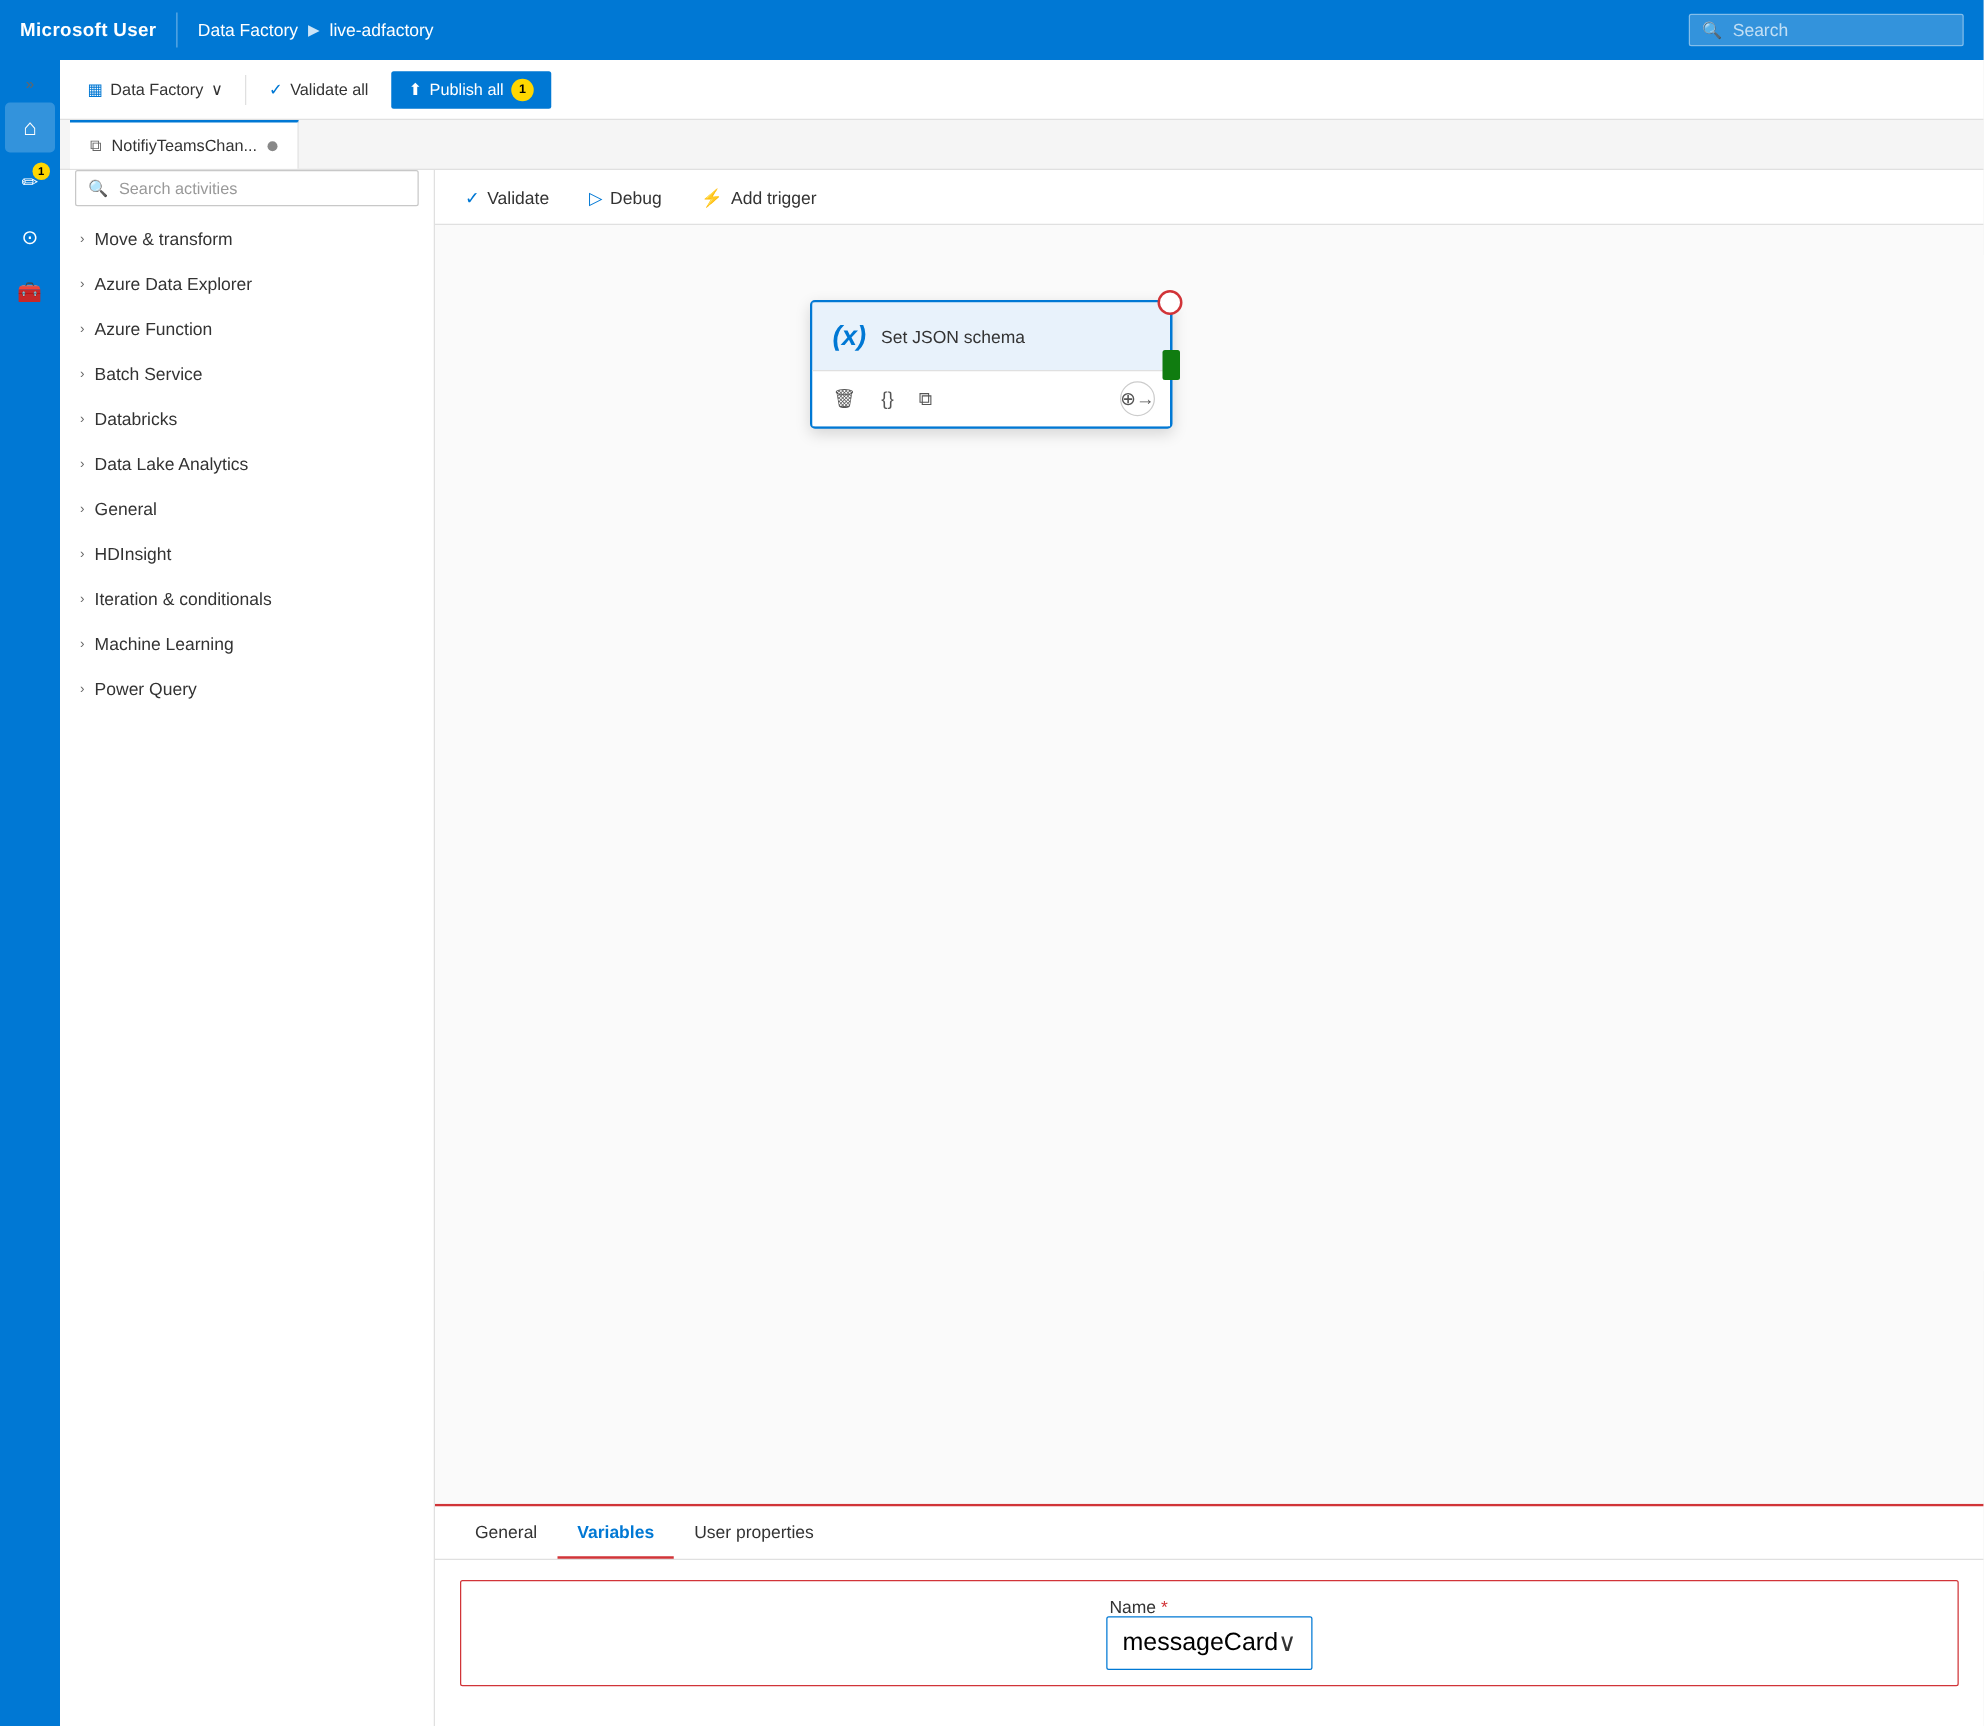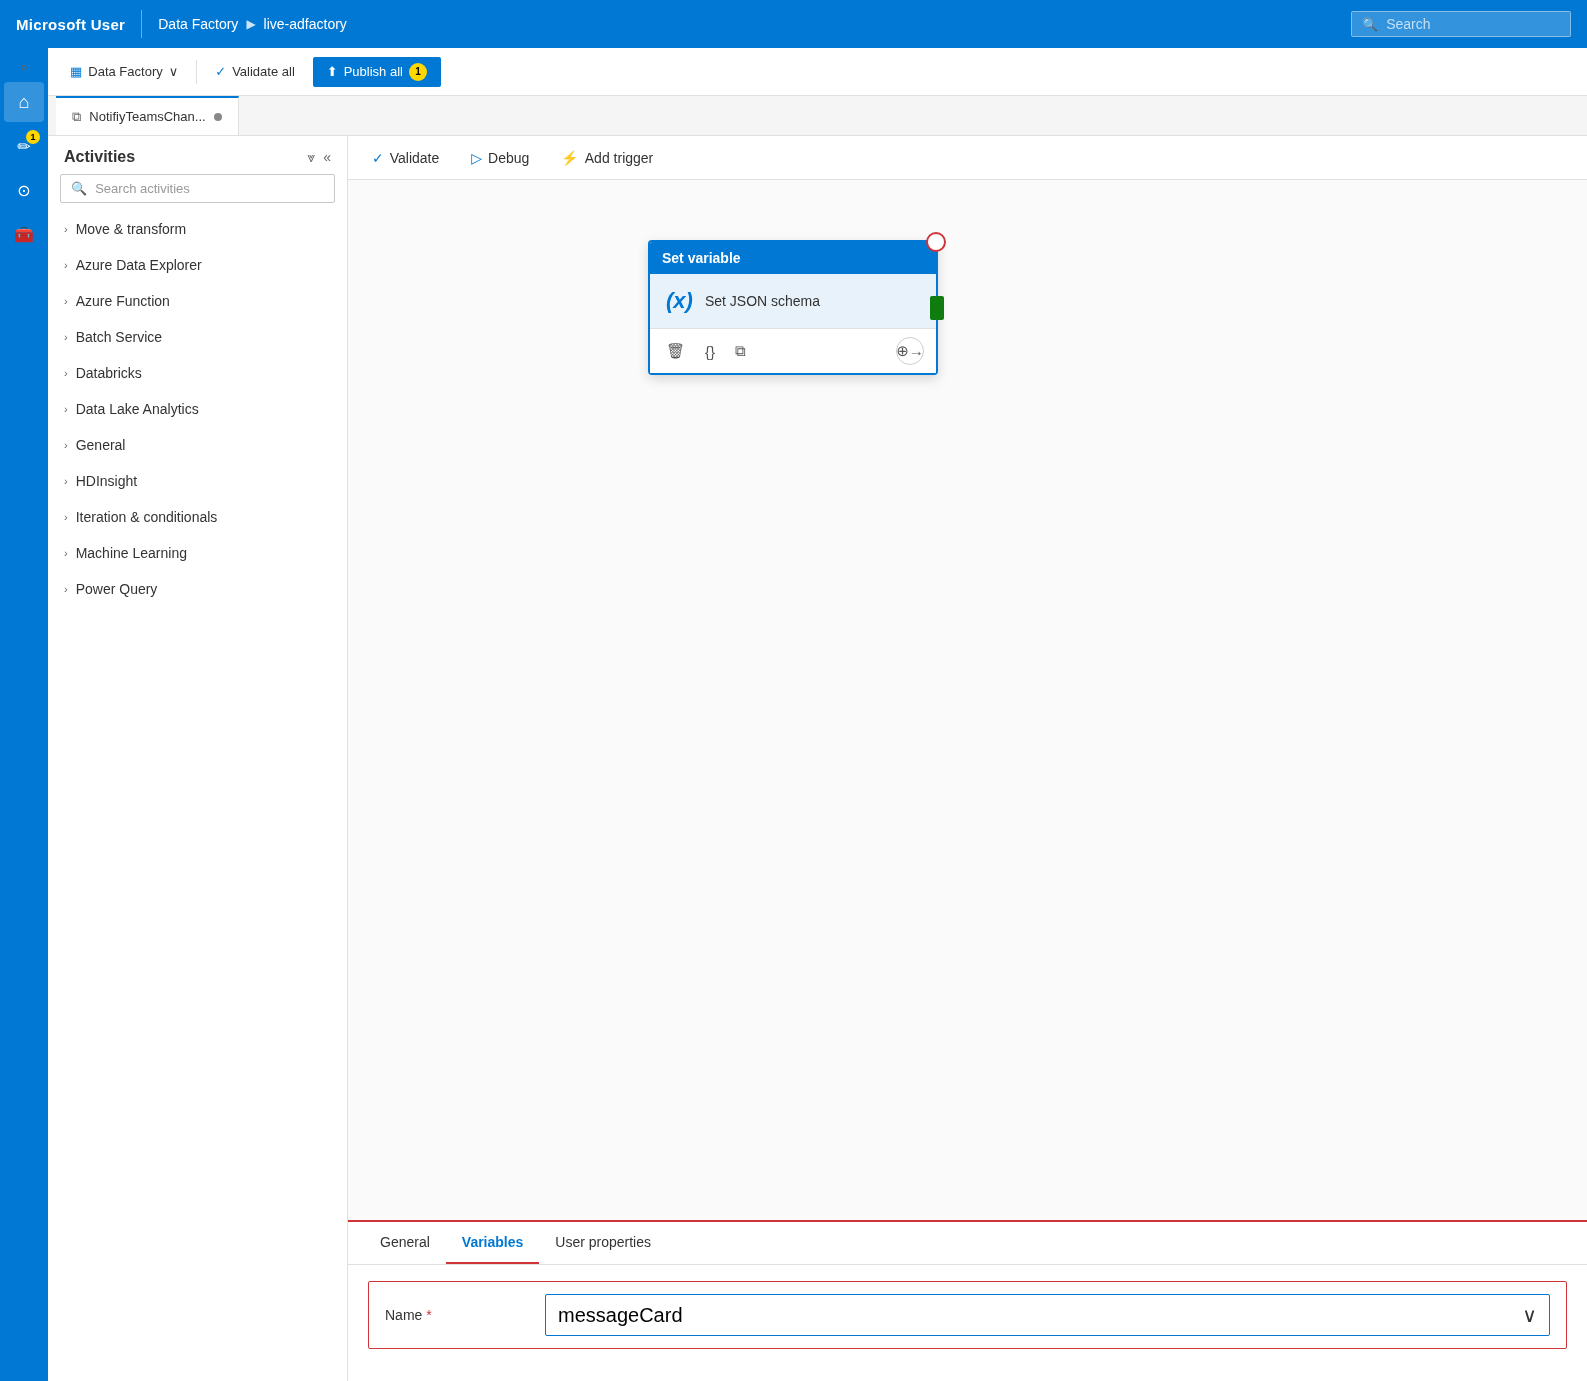--- a/index.html
+++ b/index.html
@@ -363,20 +363,21 @@
       font-weight: 600;
     }
     .bottom-content { padding: 16px 20px; }
     .form-row {
       display: flex;
       align-items: center;
       margin-bottom: 16px;
       border: 1px solid #d13438;
       border-radius: 2px;
       padding: 12px 16px;
+      flex-direction: column;
     }
     .form-label { width: 160px; font-size: 14px; color: #333; flex-shrink: 0; }
     .form-label .required { color: #d13438; }
     .form-input-wrap { flex: 1; }
     .form-select {
       width: 100%;
       border: 1px solid #0078d4;
       border-radius: 2px;
       padding: 8px 12px;
       font-size: 20px;
@@ -467,27 +468,20 @@
       <div class="tab-item active">
         <span style="color:#666;">⧉</span>
         <span>NotifiyTeamsChan...</span>
         <span class="tab-dot"></span>
       </div>
     </div>
 
     <div class="main-body">
 
       <div class="activities-panel">
-        <div class="activities-header">
-          <span class="activities-title">Activities</span>
-          <div class="activities-controls">
-            <span>⩔</span>
-            <span>«</span>
-          </div>
-        </div>
         <div class="search-box">
           <span style="color:#999; font-size:13px;">🔍</span>
           <input type="text" placeholder="Search activities" style="">
         </div>
         <div class="activities-list">
         <div class="activity-category">
               <span class="chevron-right">›</span>
               <span>Move &amp; transform</span>
             </div>
             <div class="activity-category">
@@ -548,23 +542,20 @@
             <span class="icon">⚡</span>
             <span>Add trigger</span>
           </div>
         </div>
 
         <div class="canvas">
 
           <div class="activity-card" style="position:absolute; top:60px; left:300px;">
             <div class="card-red-dot"></div>
             <div class="card-green-bar"></div>
-            <div class="card-header">
-              <span>Set variable</span>
-            </div>
             <div class="card-body">
               <span class="card-icon">(x)</span>
               <span>Set JSON schema</span>
             </div>
             <div class="card-footer">
               <span class="card-footer-btn" title="Delete">🗑</span>
               <span class="card-footer-btn" title="Variables">{}</span>
               <span class="card-footer-btn" title="Copy">⧉</span>
               <div class="card-connect-btn" title="Connect">⊕→</div>
             </div>

